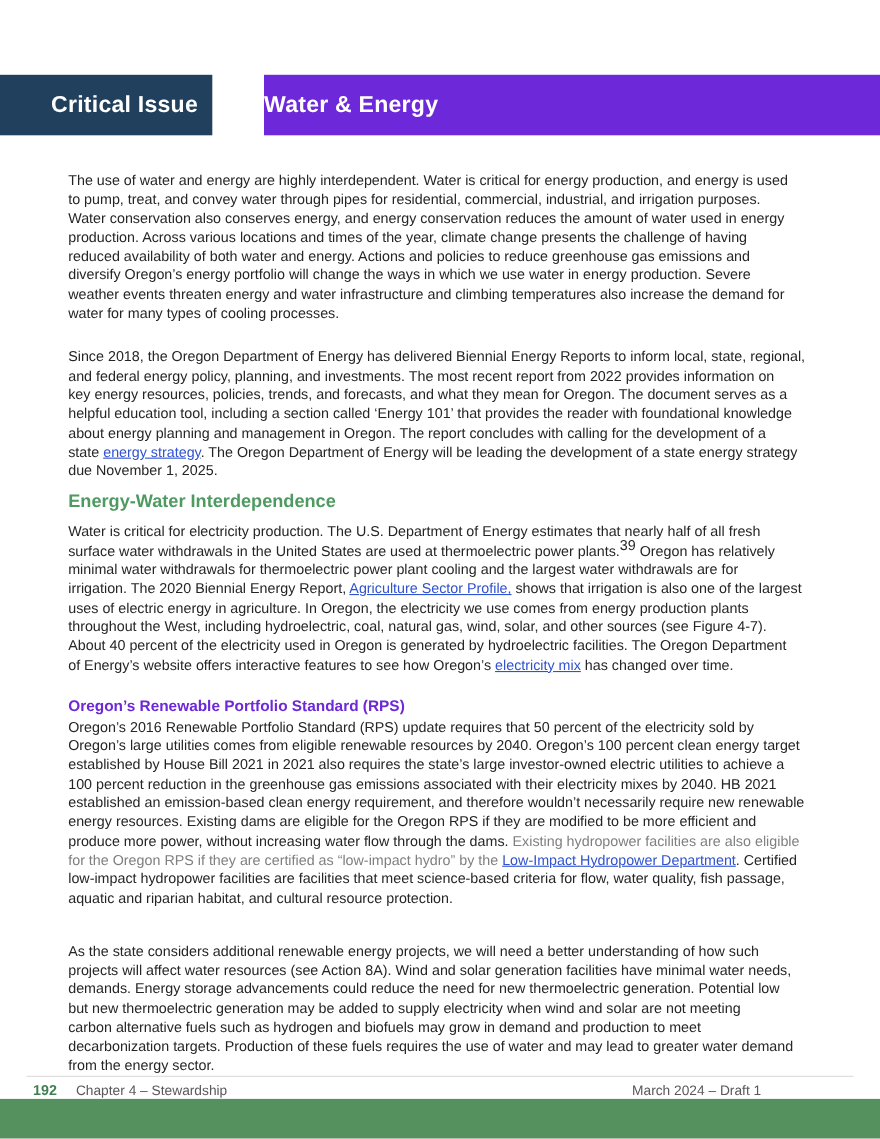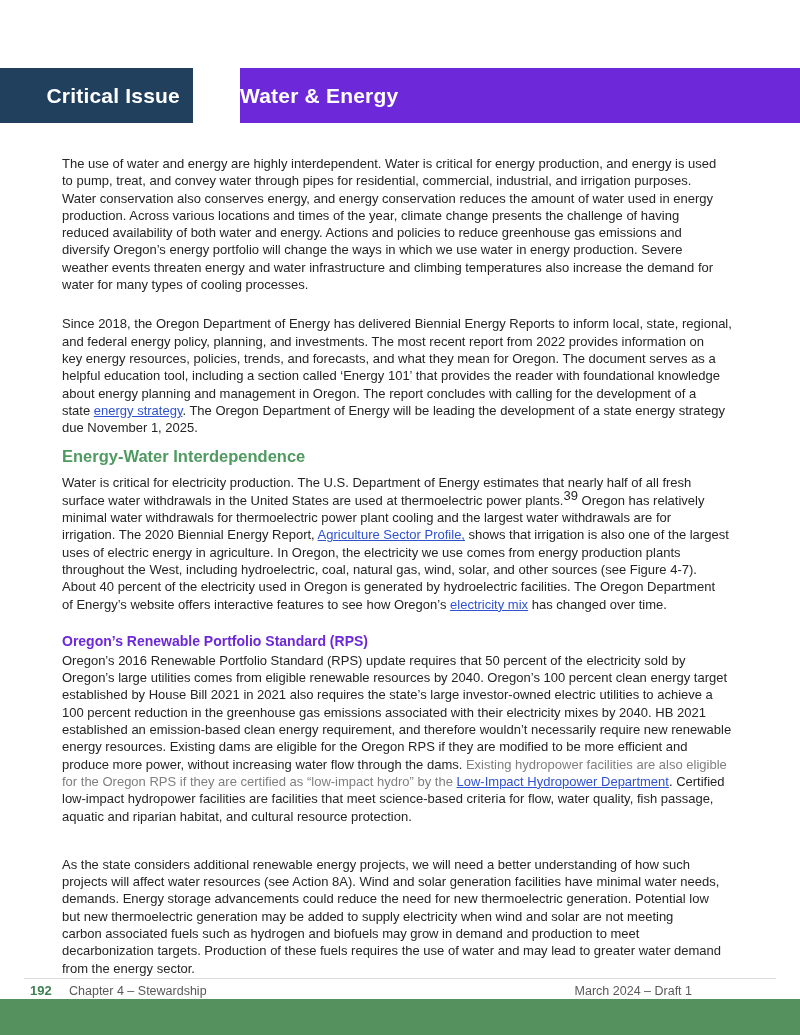--- a/index.html
+++ b/index.html
@@ -101,21 +101,21 @@
         <div class="line"><span class="run">produce more power, without increasing water flow through the dams. </span><span class="run run-gray">Existing hydropower facilities are also eligible</span></div>
         <div class="line"><span class="run run-gray">for the Oregon RPS if they are certified as “low-impact hydro” by the </span><span class="run run-link">Low-Impact Hydropower Department</span><span class="run">. Certified</span></div>
         <div class="line"><span class="run">low-impact hydropower facilities are facilities that meet science-based criteria for flow, water quality, fish passage,</span></div>
         <div class="line"><span class="run">aquatic and riparian habitat, and cultural resource protection.</span></div>
       </div>
       <div class="para">
         <div class="line"><span class="run">As the state considers additional renewable energy projects, we will need a better understanding of how such</span></div>
         <div class="line"><span class="run">projects will affect water resources (see Action 8A). Wind and solar generation facilities have minimal water needs,</span></div>
         <div class="line"><span class="run">demands. Energy storage advancements could reduce the need for new thermoelectric generation. Potential low</span></div>
         <div class="line"><span class="run">but new thermoelectric generation may be added to supply electricity when wind and solar are not meeting</span></div>
-        <div class="line"><span class="run">carbon associated fuels such as hydrogen and biofuels may grow in demand and production to meet</span></div>
+        <div class="line"><span class="run">carbon alternative fuels such as hydrogen and biofuels may grow in demand and production to meet</span></div>
         <div class="line"><span class="run">decarbonization targets. Production of these fuels requires the use of water and may lead to greater water demand</span></div>
         <div class="line"><span class="run">from the energy sector.</span></div>
       </div>
     </div>
 
   <div class="footer-rule"></div>
   <span class="footer-page">192</span>
   <span class="footer-chapter">Chapter 4 – Stewardship</span>
   <span class="footer-right">March 2024 – Draft 1</span>
 

